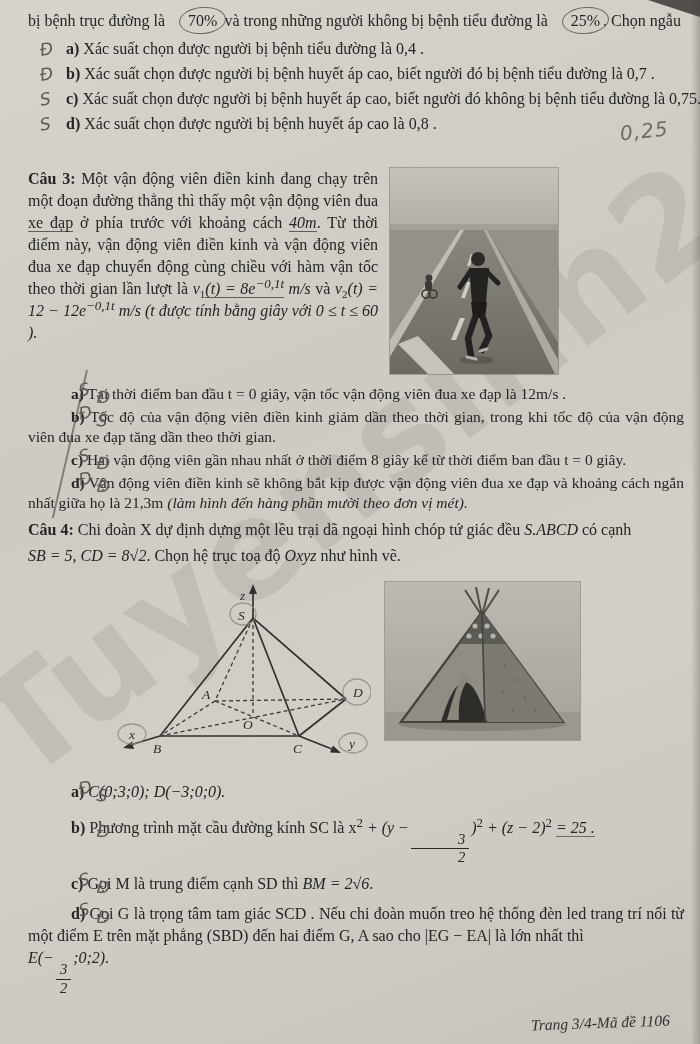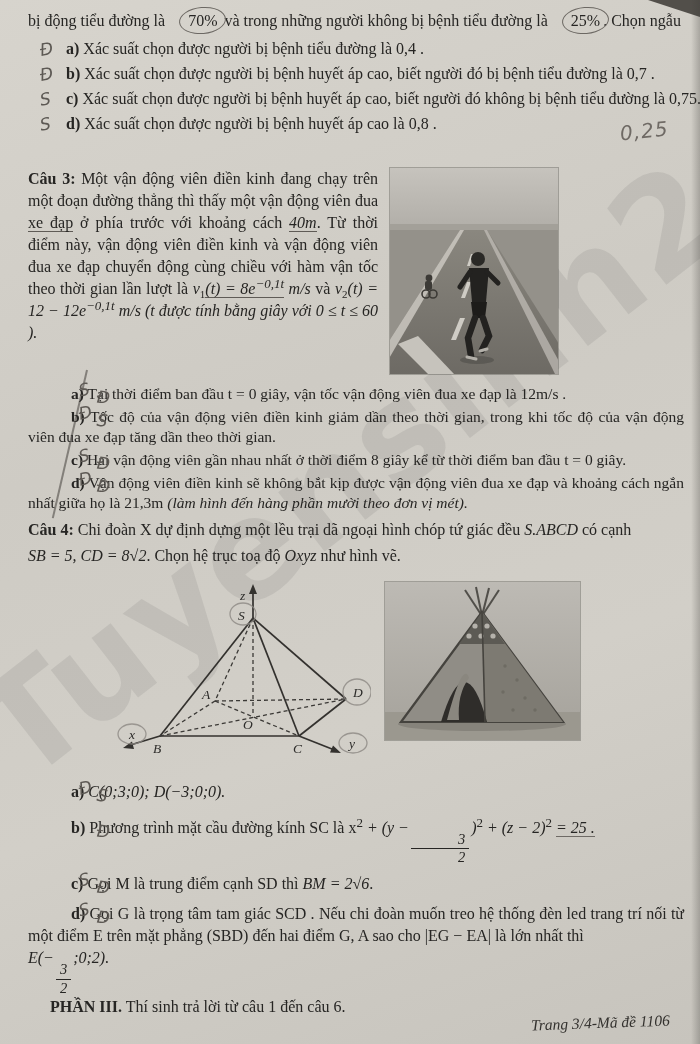--- a/index.html
+++ b/index.html
@@ -61,21 +61,21 @@
 <body>
 
 <div class="paper">
   <div class="watermark">Tuyensinh247</div>
   <div class="corner-tr"></div>
   <div class="stroke1"></div>
   <div class="score hw">0,25</div>
 
   <div class="blk" style="top:10px;">
     <p style="margin:0;">
-      <span>bị động tiểu đường là</span>
+      <span>bị bệnh trục đường là</span>
       <span class="circled">70%</span>
       <span>và trong những người không bị bệnh tiểu đường là</span>
       <span class="circled">25%</span><span>. Chọn ngẫu</span>
     </p>
     <div style="height:4px;"></div>
     <p class="q2opt">
       <span class="mk hw">Đ</span>
       <b class="olabel">a)</b>
       <span>Xác suất chọn được người bị bệnh tiểu đường là 0,4 .</span>
     </p>
@@ -313,20 +313,16 @@
       <span class="mk2 hw">Đ</span>
       <b class="olabel">d)</b>
       <span>Gọi G là trọng tâm tam giác SCD . Nếu chi đoàn muốn treo hệ thống đèn led trang trí nối từ một điểm E trên mặt phẳng (SBD) đến hai điểm G, A sao cho |EG − EA| là lớn nhất thì</span>
     </p>
     <p class="eline">
       <span class="math">E(−</span><span class="frac">
           <span class="fnum">3</span>
           <span class="fden">2</span>
         </span><span class="math">;0;2).</span>
     </p>
-    <p class="phan3">
-      <b>PHẦN III.</b>
-      <span>Thí sinh trả lời từ câu 1 đến câu 6.</span>
-    </p>
   </div>
 
   <div class="footer">Trang 3/4-Mã đề 1106</div>
 </div>
 
 </body></html>

